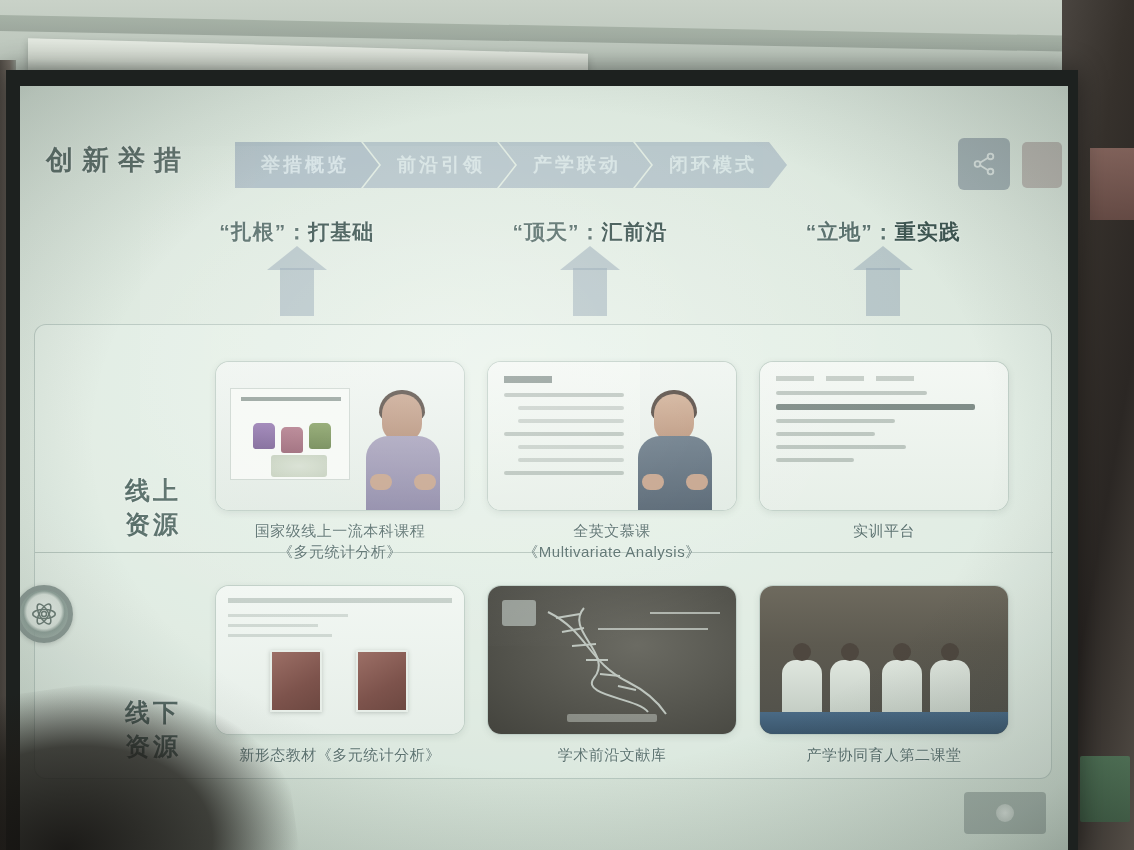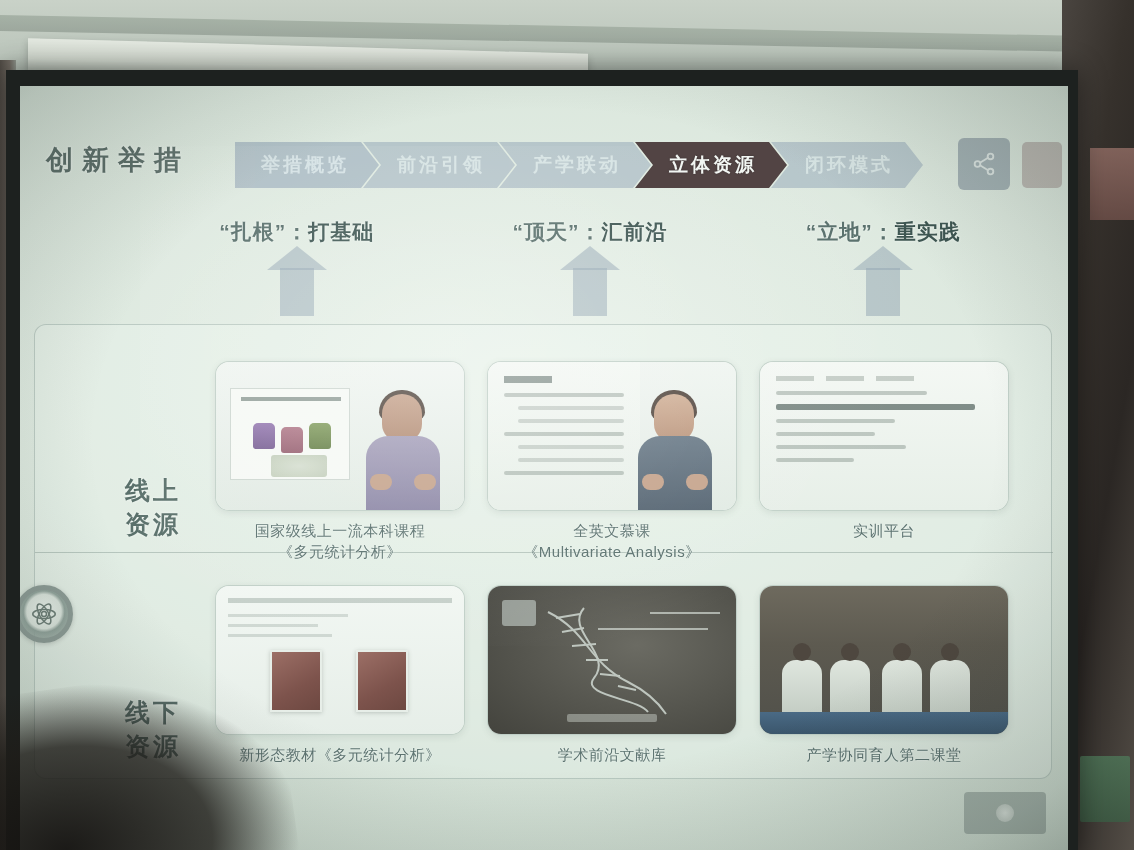--- a/index.html
+++ b/index.html
@@ -405,21 +405,20 @@
     <div class="screen">
 
       <div class="slide">
 
         <div class="slide-title">创新举措</div>
 
         <div class="chevron-nav">
           <div class="chev">举措概览</div>
           <div class="chev dim2">前沿引领</div>
           <div class="chev dim2">产学联动</div>
-          <div class="chev active">立体资源</div>
           <div class="chev dim2">闭环模式</div>
         </div>
 
         <div class="share-btn">
           <svg width="26" height="26" viewBox="0 0 24 24" fill="none" stroke="#e6eeea" stroke-width="1.7">
             <circle cx="18" cy="5" r="2.6"></circle>
               <circle cx="6" cy="12" r="2.6"></circle>
               <circle cx="18" cy="19" r="2.6"></circle>
             <line x1="8.3" y1="10.8" x2="15.7" y2="6.3"></line>
               <line x1="8.3" y1="13.2" x2="15.7" y2="17.7"></line>

